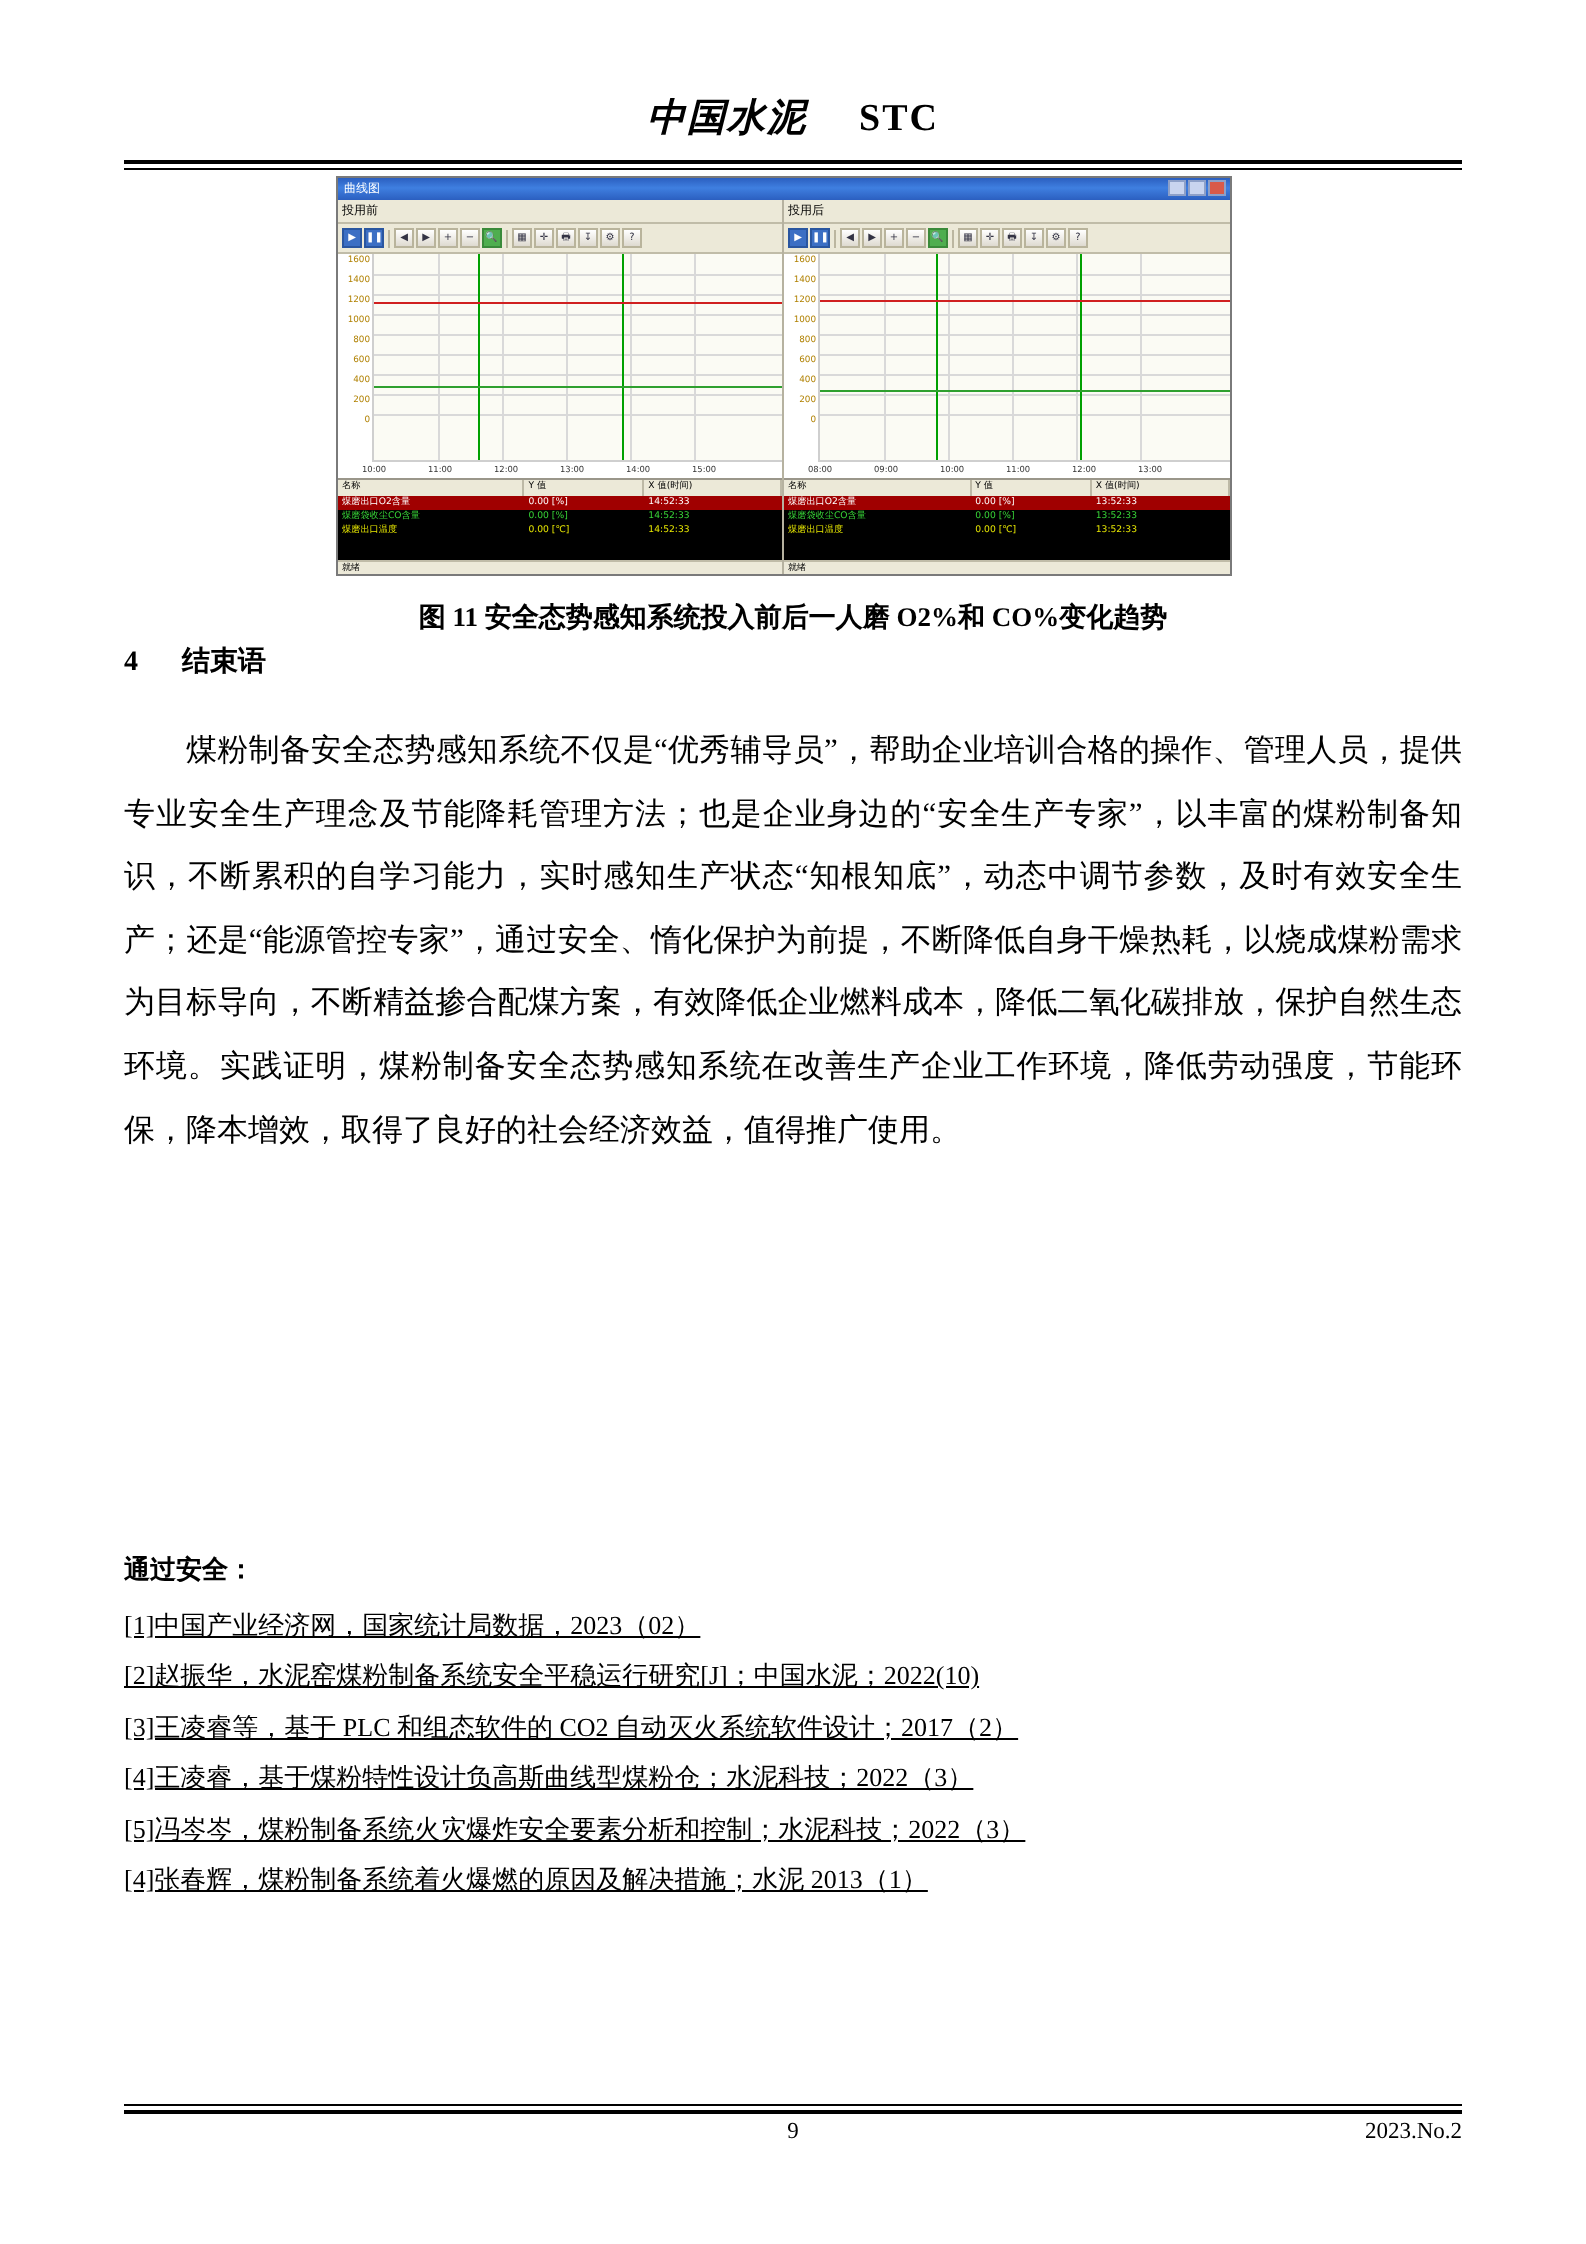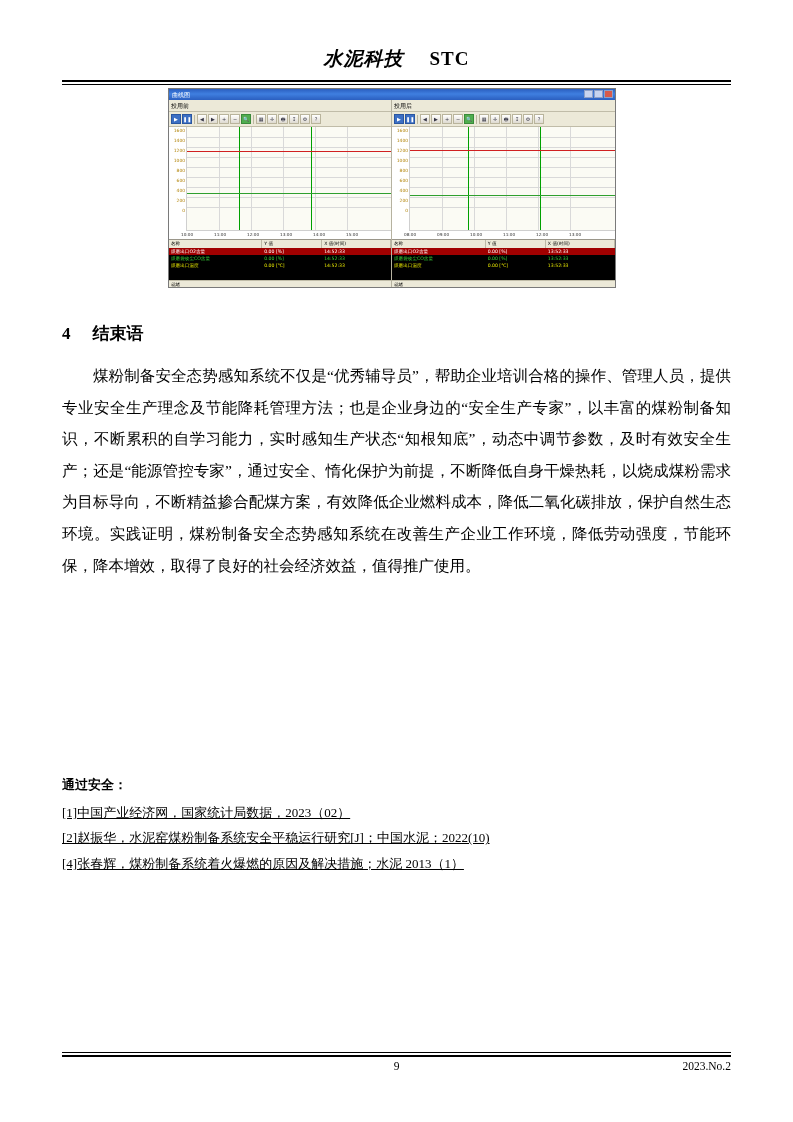--- a/index.html
+++ b/index.html
@@ -270,21 +270,21 @@
     text-align: center;
     font-size: 13.5px;
     font-weight: bold;
     font-family: "Liberation Serif", serif;
   }
   
   .sect-title {
     position: absolute;
     top: 322px;
     left: 62px;
-    font-size: 17px;
+    font-size: 14px;
     font-weight: bold;
     font-family: "Liberation Serif", serif;
   }
   .sect-title .num { margin-right: 22px; }
   .body-text {
     position: absolute;
     top: 360px;
     left: 62px;
     width: 669px;
     font-size: 15.5px;
@@ -313,21 +313,21 @@
     font-family: "Liberation Serif", serif;
   }
   .ref-list div { white-space: nowrap; text-decoration: underline; }
 </style>
 </head>
 <body>
 
 <div class="page">
 
   <div class="header">
-    <span class="cn">水泥科技</span><span class="stc">STC</span>
+    <span class="cn">中国水泥</span><span class="stc">STC</span>
   </div>
   <div class="rule-top"></div>
 
   <div class="figure-wrap">
     <div class="win-title">
       <span>曲线图</span>
       <span class="tbox">
         <span></span>
         <span></span>
         <span class="cls"></span>
@@ -500,31 +500,35 @@
             <div class="c-val">0.00 [℃]</div>
             <div class="c-time">13:52:33</div>
           </div>
         </div>
         <div class="statusbar">就绪</div>
       </div>
 
     </div>
   </div>
 
+  <div class="fig-caption">图 11  安全态势感知系统投入前后一人磨 O2%和 CO%变化趋势</div>
 
   <div class="sect-title">
     <span class="num">4</span><span>结束语</span>
   </div>
 
   <div class="body-text">煤粉制备安全态势感知系统不仅是“优秀辅导员”，帮助企业培训合格的操作、管理人员，提供专业安全生产理念及节能降耗管理方法；也是企业身边的“安全生产专家”，以丰富的煤粉制备知识，不断累积的自学习能力，实时感知生产状态“知根知底”，动态中调节参数，及时有效安全生产；还是“能源管控专家”，通过安全、惰化保护为前提，不断降低自身干燥热耗，以烧成煤粉需求为目标导向，不断精益掺合配煤方案，有效降低企业燃料成本，降低二氧化碳排放，保护自然生态环境。实践证明，煤粉制备安全态势感知系统在改善生产企业工作环境，降低劳动强度，节能环保，降本增效，取得了良好的社会经济效益，值得推广使用。</div>
 
   <div class="ref-title">通过安全：</div>
   <div class="ref-list">
     <div>[1]中国产业经济网，国家统计局数据，2023（02）</div>
     <div>[2]赵振华，水泥窑煤粉制备系统安全平稳运行研究[J]；中国水泥；2022(10)</div>
+    <div>[3]王凌睿等，基于 PLC 和组态软件的 CO2 自动灭火系统软件设计；2017（2）</div>
+    <div>[4]王凌睿，基于煤粉特性设计负高斯曲线型煤粉仓；水泥科技；2022（3）</div>
+    <div>[5]冯岑岑，煤粉制备系统火灾爆炸安全要素分析和控制；水泥科技；2022（3）</div>
     <div>[4]张春辉，煤粉制备系统着火爆燃的原因及解决措施；水泥 2013（1）</div>
   </div>
 
   <div class="rule-bottom"></div>
   <div class="footer">
     <div class="pageno">9</div>
     <div class="issue">2023.No.2</div>
   </div>
 
 </div>

